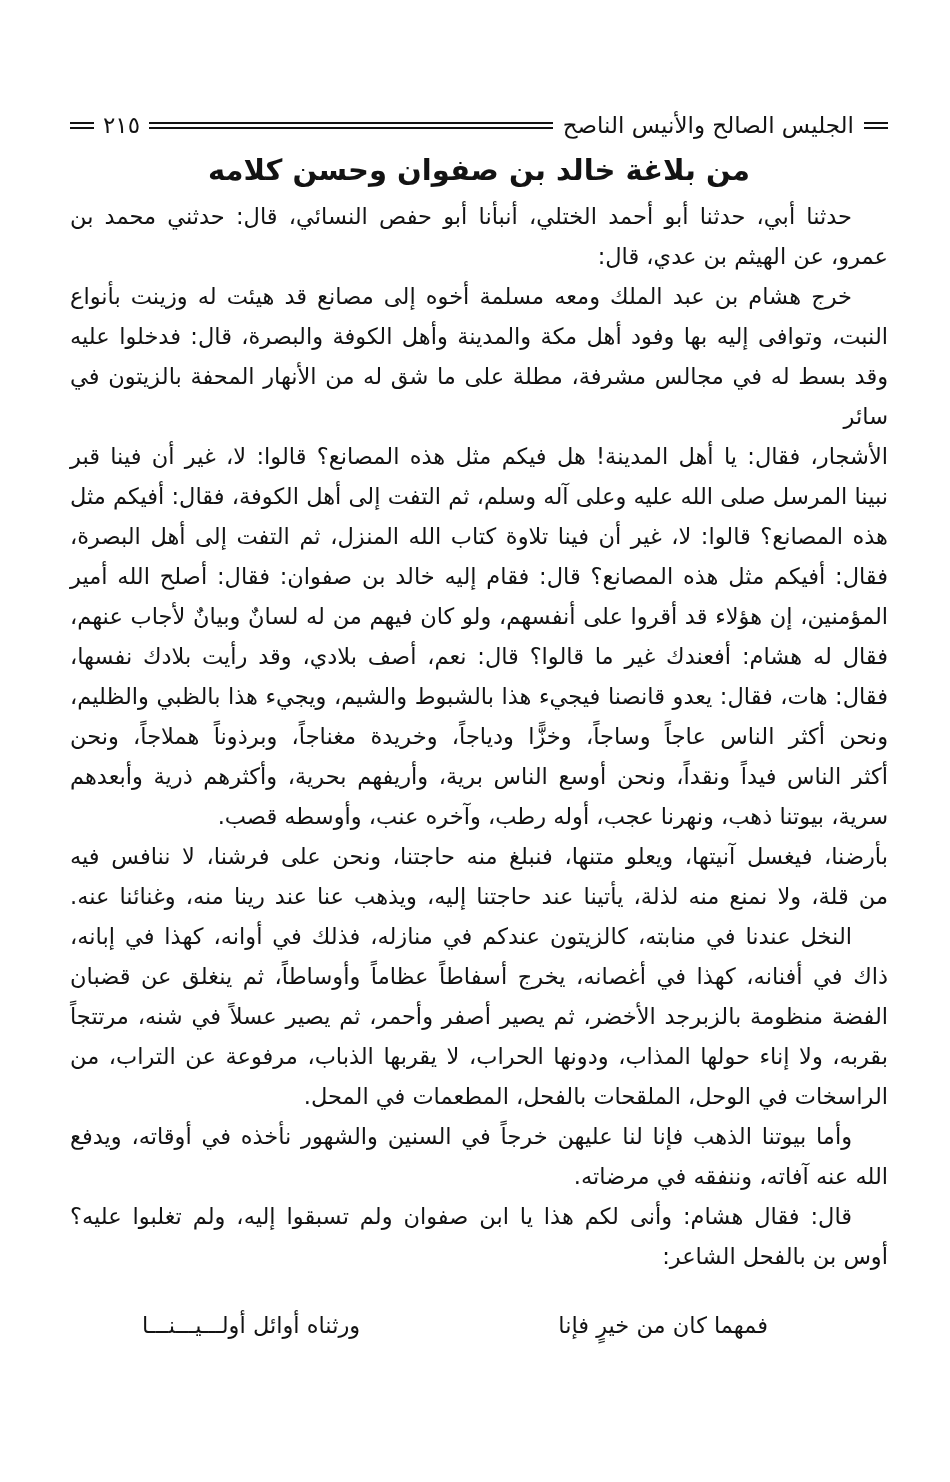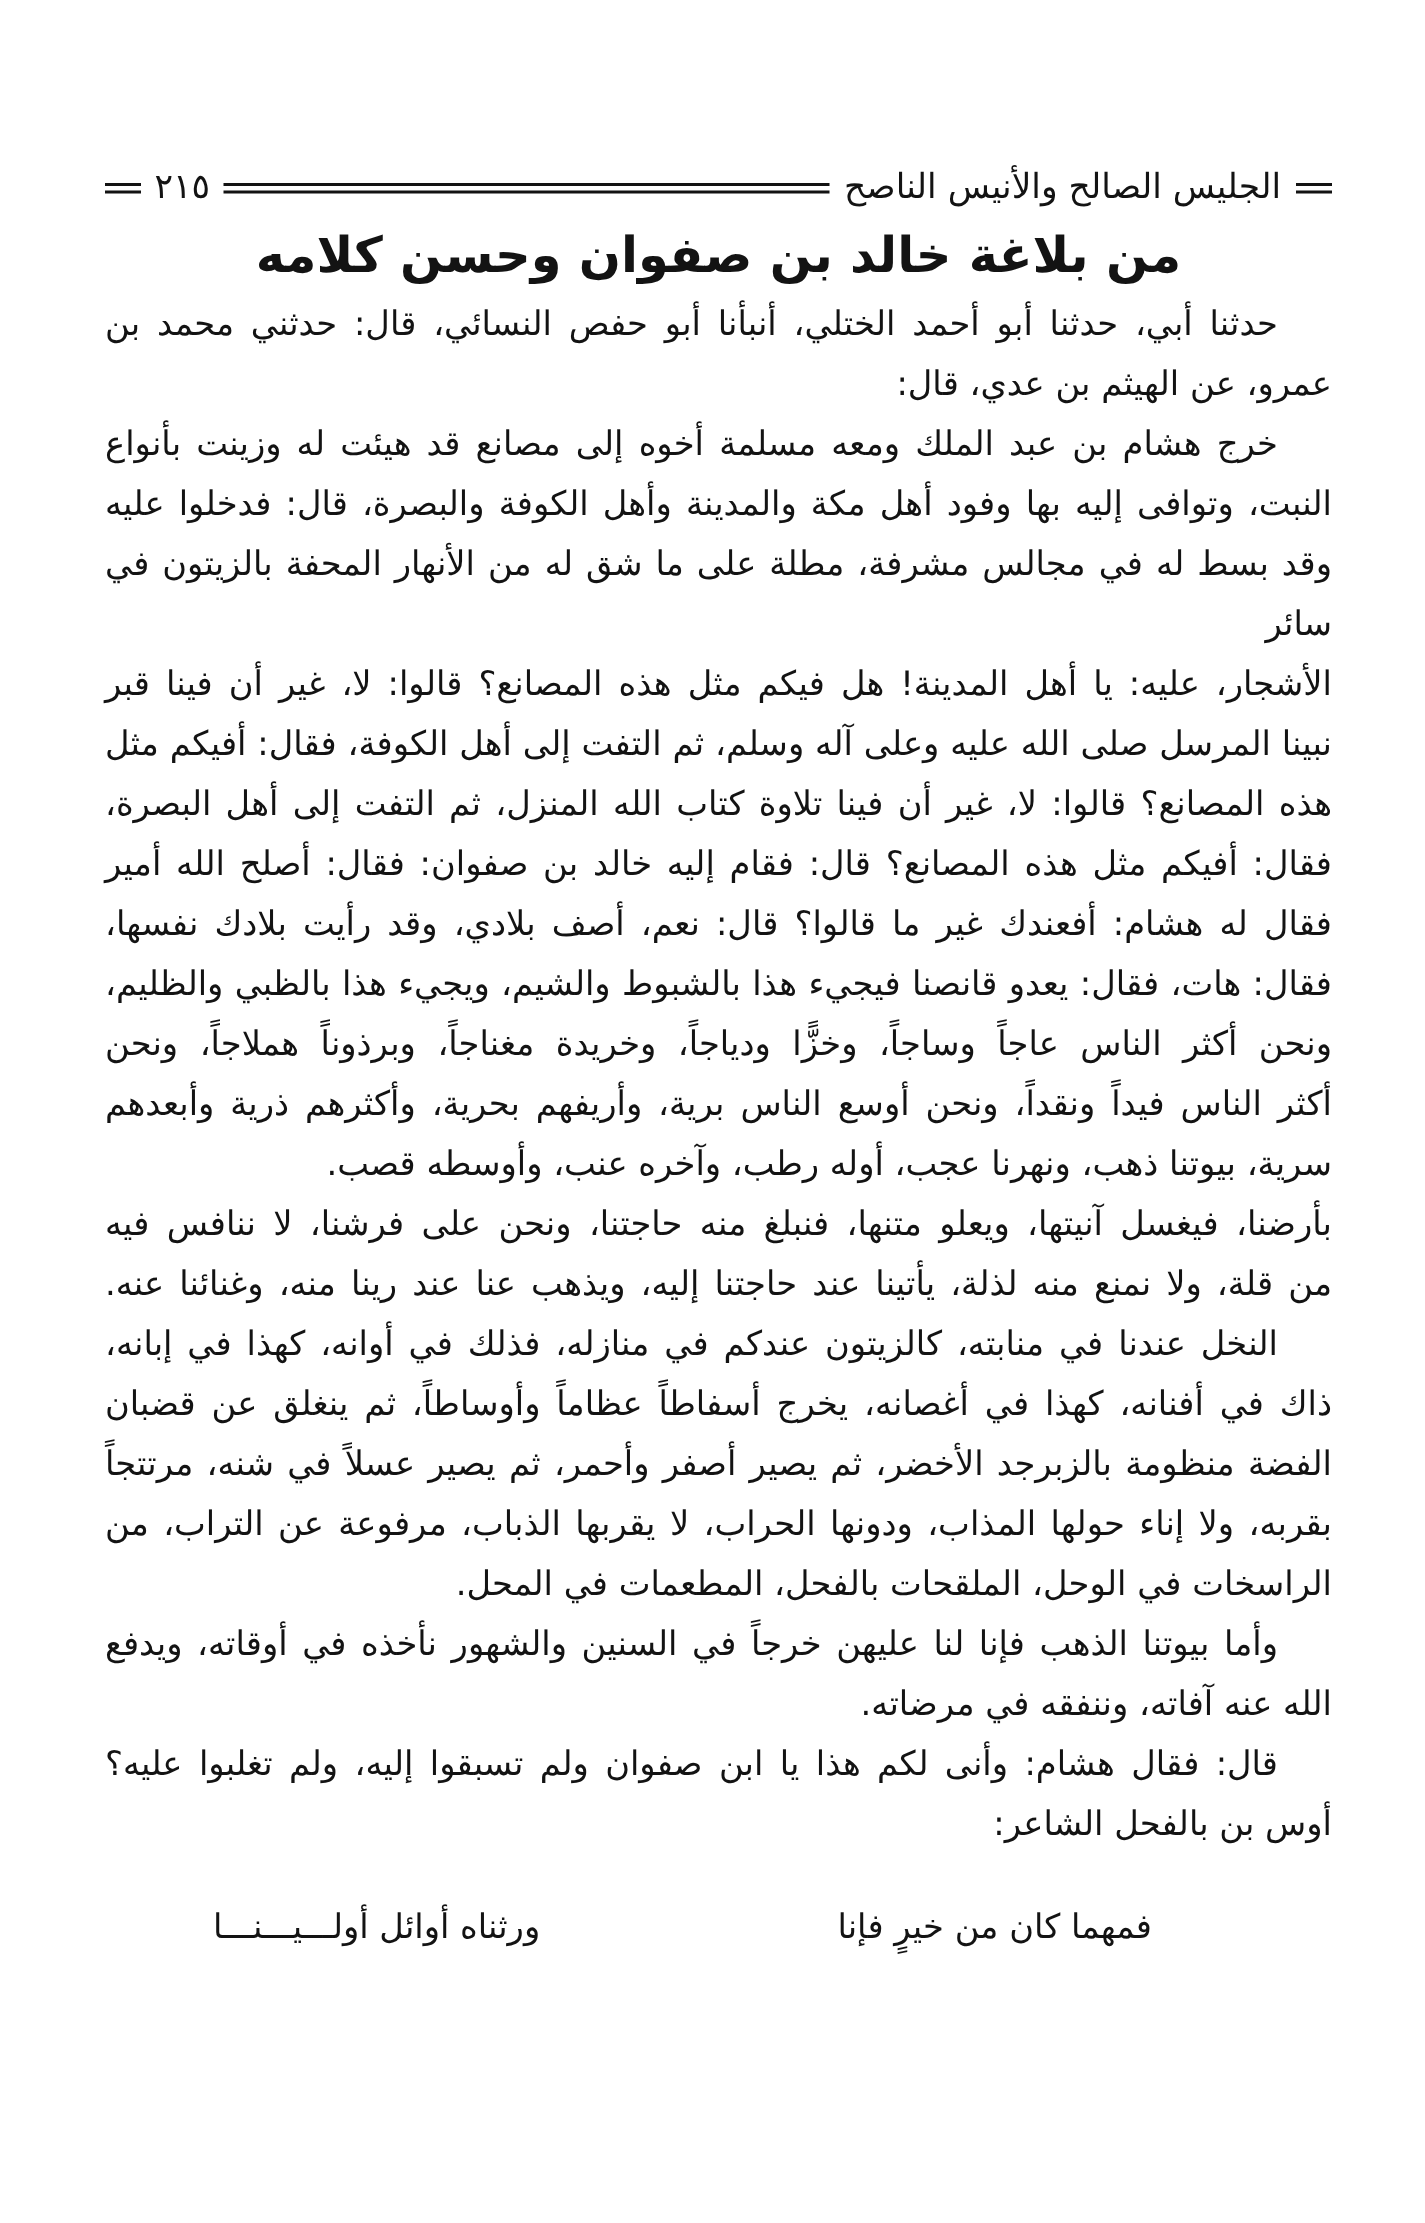--- a/index.html
+++ b/index.html
@@ -43,21 +43,21 @@
   .page-number {
     font-size: 23px;
     white-space: nowrap;
     padding: 0 2px;
   }
 
   
   .chapter-title {
     text-align: center;
     font-weight: bold;
-    font-size: 33px;
+    font-size: 29px;
     line-height: 38px;
     margin: 9px 0 7px 0;
   }
 
   
   .text-body {
     margin-top: 5px;
     font-size: 22.5px;
     line-height: 40px;
   }
@@ -99,24 +99,25 @@
 
   <div class="text-body">
       <div class="paragraph">
         <div class="line indent">حدثنا أبي، حدثنا أبو أحمد الختلي، أنبأنا أبو حفص النسائي، قال: حدثني محمد بن</div>
         <div class="line end">عمرو، عن الهيثم بن عدي، قال:</div>
       </div>
       <div class="paragraph">
         <div class="line indent">خرج هشام بن عبد الملك ومعه مسلمة أخوه إلى مصانع قد هيئت له وزينت بأنواع</div>
         <div class="line">النبت، وتوافى إليه بها وفود أهل مكة والمدينة وأهل الكوفة والبصرة، قال: فدخلوا عليه</div>
         <div class="line">وقد بسط له في مجالس مشرفة، مطلة على ما شق له من الأنهار المحفة بالزيتون في سائر</div>
-        <div class="line">الأشجار، عليه: يا أهل المدينة! هل فيكم مثل هذه المصانع؟ قالوا: لا، غير أن فينا قبر</div>
+        <div class="line">الأشجار، فقال: يا أهل المدينة! هل فيكم مثل هذه المصانع؟ قالوا: لا، غير أن فينا قبر</div>
         <div class="line">نبينا المرسل صلى الله عليه وعلى آله وسلم، ثم التفت إلى أهل الكوفة، فقال: أفيكم مثل</div>
         <div class="line">هذه المصانع؟ قالوا: لا، غير أن فينا تلاوة كتاب الله المنزل، ثم التفت إلى أهل البصرة،</div>
         <div class="line">فقال: أفيكم مثل هذه المصانع؟ قال: فقام إليه خالد بن صفوان: فقال: أصلح الله أمير</div>
+        <div class="line">المؤمنين، إن هؤلاء قد أقروا على أنفسهم، ولو كان فيهم من له لسانٌ وبيانٌ لأجاب عنهم،</div>
         <div class="line">فقال له هشام: أفعندك غير ما قالوا؟ قال: نعم، أصف بلادي، وقد رأيت بلادك نفسها،</div>
         <div class="line">فقال: هات، فقال: يعدو قانصنا فيجيء هذا بالشبوط والشيم، ويجيء هذا بالظبي والظليم،</div>
         <div class="line">ونحن أكثر الناس عاجاً وساجاً، وخزًّا ودياجاً، وخريدة مغناجاً، وبرذوناً هملاجاً، ونحن</div>
         <div class="line">أكثر الناس فيداً ونقداً، ونحن أوسع الناس برية، وأريفهم بحرية، وأكثرهم ذرية وأبعدهم</div>
         <div class="line end">سرية، بيوتنا ذهب، ونهرنا عجب، أوله رطب، وآخره عنب، وأوسطه قصب.</div>
       </div>
       <div class="paragraph">
         <div class="line">بأرضنا، فيغسل آنيتها، ويعلو متنها، فنبلغ منه حاجتنا، ونحن على فرشنا، لا ننافس فيه</div>
         <div class="line">من قلة، ولا نمنع منه لذلة، يأتينا عند حاجتنا إليه، ويذهب عنا عند رينا منه، وغنائنا عنه.</div>
       </div>

